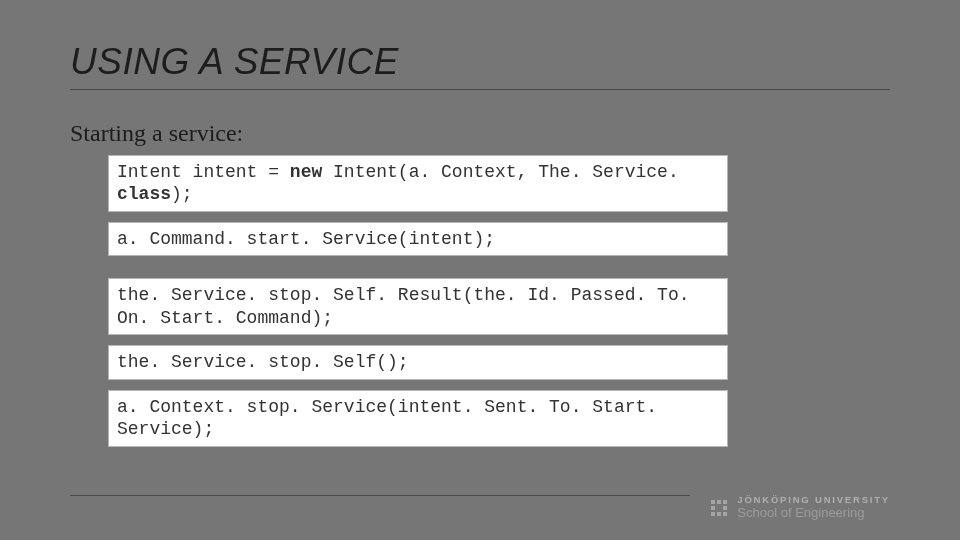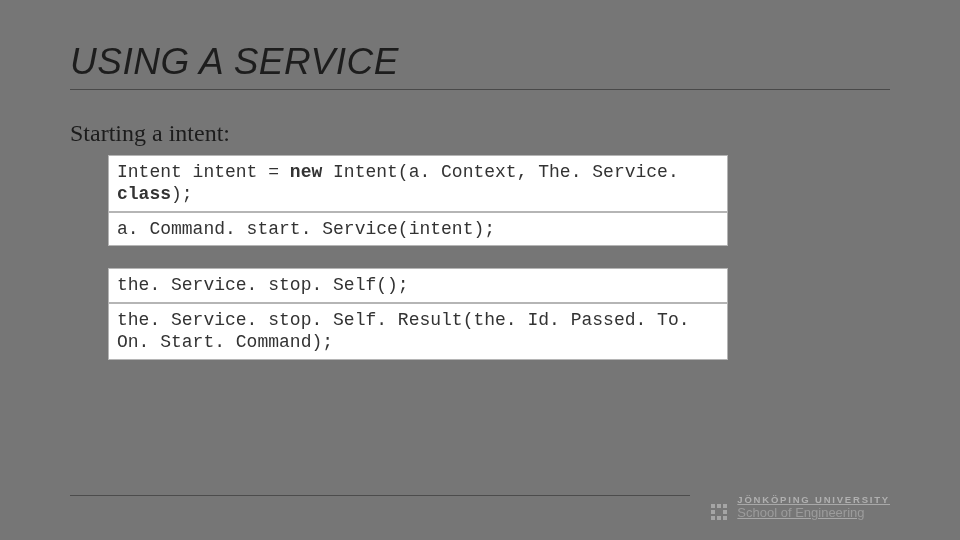--- a/index.html
+++ b/index.html
@@ -39,42 +39,42 @@
     margin-top: 2px;
   }
   .code-group { margin-left: 38px; margin-bottom: 22px; }
   .code-box {
     background: #ffffff;
     border: 1px solid #b5b5b5;
     font-family: "Courier New", Courier, monospace;
     font-size: 18px;
     line-height: 1.25;
     padding: 5px 8px;
+    margin-bottom: 10px;
     width: 620px;
     color: #333;
     white-space: pre-wrap;
   }
   .kw { font-weight: bold; }
   .footer-rule {
     position: absolute;
     left: 70px;
     bottom: 44px;
     width: 620px;
     border: none;
     border-top: 1px solid rgba(0,0,0,0.35);
   }
   .footer-logo {
     position: absolute;
     right: 70px;
     bottom: 20px;
     display: flex;
-    align-items: flex-end;
+    align-items: center;
     gap: 10px;
     color: #a8a8a8;
-    text-decoration: underline;
   }
   .footer-logo .dots {
     display: grid;
     grid-template-columns: repeat(3, 4px);
     grid-template-rows: repeat(3, 4px);
     gap: 2px;
   }
   .footer-logo .dots span {
     width: 4px; height: 4px; background: #a5a5a5; display: block;
   }
@@ -84,29 +84,30 @@
   .ft-line2 { font-size: 13px; color: #9c9c9c; }
 </style>
 </head>
 <body>
 
 <div class="slide">
 
   <h1 class="title">USING A SERVICE</h1>
   <hr class="title-rule">
 
-  <div class="section-label">Starting a intent:</div>
+  <div class="section-label">Starting a service:</div>
   <div class="code-group">
     <div class="code-box"><span>Intent intent = </span><span class="kw">new</span><span> Intent(a. Context, The. Service. </span><span class="kw">class</span><span>);</span></div>
     <div class="code-box">a. Command. start. Service(intent);</div>
   </div>
 
   <div class="code-group">
+    <div class="code-box">the. Service. stop. Self. Result(the. Id. Passed. To. On. Start. Command);</div>
     <div class="code-box">the. Service. stop. Self();</div>
-    <div class="code-box">the. Service. stop. Self. Result(the. Id. Passed. To. On. Start. Command);</div>
+    <div class="code-box">a. Context. stop. Service(intent. Sent. To. Start. Service);</div>
   </div>
 
   <hr class="footer-rule">
 
   <div class="footer-logo">
     <div class="dots">
       <span></span>
         <span></span>
         <span></span>
       <span></span>

